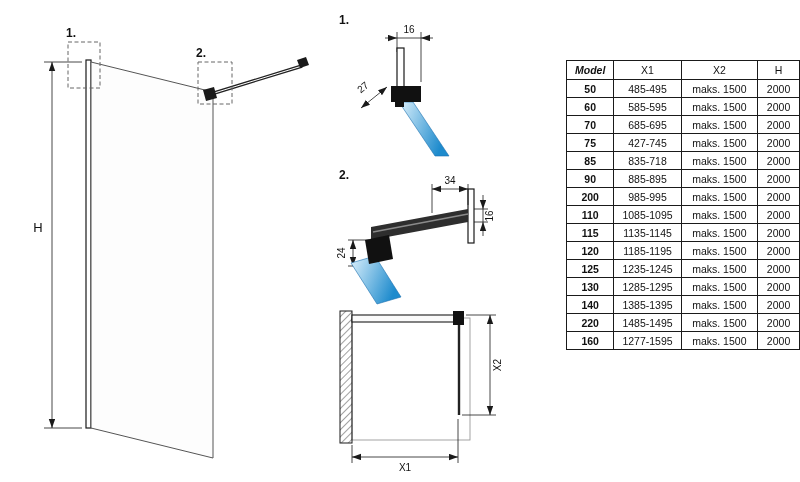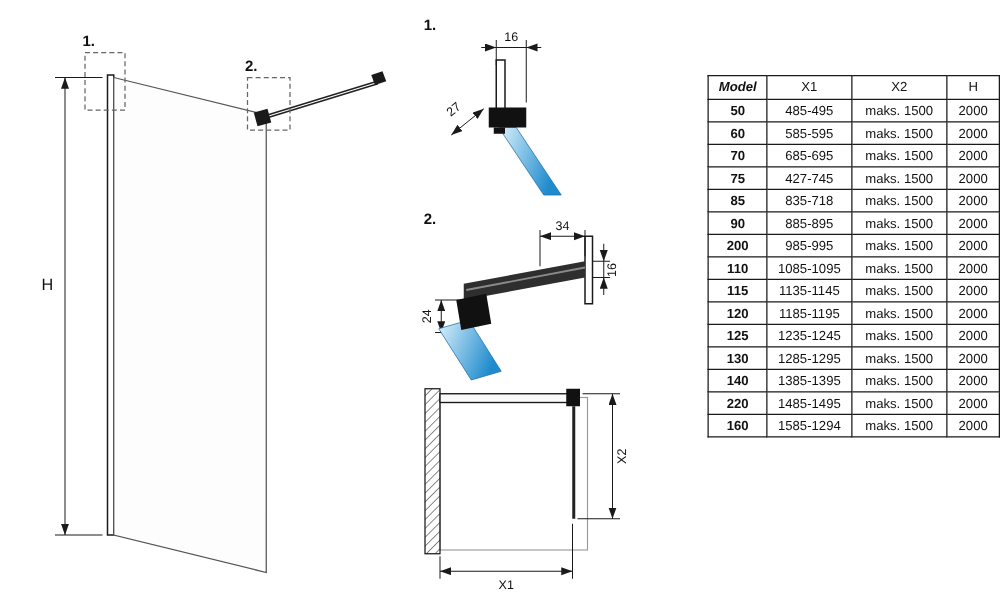--- a/index.html
+++ b/index.html
@@ -295,19 +295,19 @@
           <td>2000</td>
         </tr>
         <tr>
           <td class="model-col">220</td>
           <td>1485-1495</td>
           <td>maks. 1500</td>
           <td>2000</td>
         </tr>
         <tr>
           <td class="model-col">160</td>
-          <td>1585-1294</td>
+          <td>1277-1595</td>
           <td>maks. 1500</td>
           <td>2000</td>
         </tr>
       </tbody>
   </table>
 </div>
 
 </body></html>

